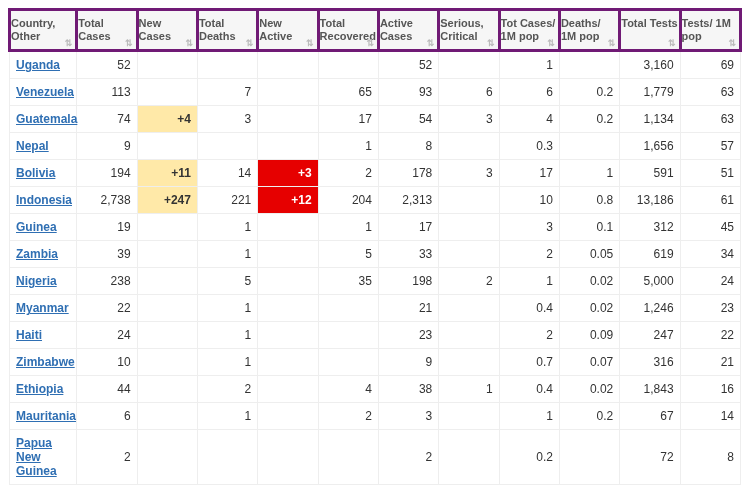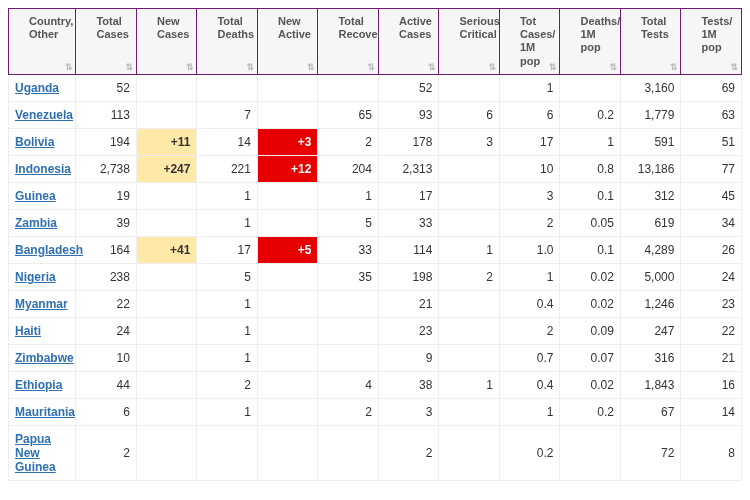--- a/index.html
+++ b/index.html
@@ -11,22 +11,22 @@
     background: #fff;
     color: #333;
   }
   table {
     width: 100%;
     border-collapse: collapse;
     table-layout: fixed;
   }
   th {
     background: #f6f6f6;
-    border: 1px solid #701a75;
-    padding: 6px 20px;
+    border: 3px solid #701a75;
+    padding: 6px 0;
     font-size: 11px;
     font-weight: 700;
     color: #555;
     text-align: left;
     vertical-align: top;
     position: relative;
     line-height: 1.2;
   }
   th .sort-icon {
     position: absolute;
@@ -113,20 +113,48 @@
         <td></td>
         <td>65</td>
         <td>93</td>
         <td>6</td>
         <td>6</td>
         <td>0.2</td>
         <td>1,779</td>
         <td>63</td>
       </tr>
       <tr>
+        <td class="country">Guatemala</td>
+        <td>74</td>
+        <td class="hl-yellow">+4</td>
+        <td>3</td>
+        <td></td>
+        <td>17</td>
+        <td>54</td>
+        <td>3</td>
+        <td>4</td>
+        <td>0.2</td>
+        <td>1,134</td>
+        <td>63</td>
+      </tr>
+      <tr>
+        <td class="country">Nepal</td>
+        <td>9</td>
+        <td></td>
+        <td></td>
+        <td></td>
+        <td>1</td>
+        <td>8</td>
+        <td></td>
+        <td>0.3</td>
+        <td></td>
+        <td>1,656</td>
+        <td>57</td>
+      </tr>
+      <tr>
         <td class="country">Bolivia</td>
         <td>194</td>
         <td class="hl-yellow">+11</td>
         <td>14</td>
         <td class="hl-red">+3</td>
         <td>2</td>
         <td>178</td>
         <td>3</td>
         <td>17</td>
         <td>1</td>
@@ -138,21 +166,21 @@
         <td>2,738</td>
         <td class="hl-yellow">+247</td>
         <td>221</td>
         <td class="hl-red">+12</td>
         <td>204</td>
         <td>2,313</td>
         <td></td>
         <td>10</td>
         <td>0.8</td>
         <td>13,186</td>
-        <td>77</td>
+        <td>61</td>
       </tr>
       <tr>
         <td class="country">Guinea</td>
         <td>19</td>
         <td></td>
         <td>1</td>
         <td></td>
         <td>1</td>
         <td>17</td>
         <td></td>
@@ -167,34 +195,20 @@
         <td></td>
         <td>1</td>
         <td></td>
         <td>5</td>
         <td>33</td>
         <td></td>
         <td>2</td>
         <td>0.05</td>
         <td>619</td>
         <td>34</td>
-      </tr>
-      <tr>
-        <td class="country">Bangladesh</td>
-        <td>164</td>
-        <td class="hl-yellow">+41</td>
-        <td>17</td>
-        <td class="hl-red">+5</td>
-        <td>33</td>
-        <td>114</td>
-        <td>1</td>
-        <td>1.0</td>
-        <td>0.1</td>
-        <td>4,289</td>
-        <td>26</td>
       </tr>
       <tr>
         <td class="country">Nigeria</td>
         <td>238</td>
         <td></td>
         <td>5</td>
         <td></td>
         <td>35</td>
         <td>198</td>
         <td>2</td>

